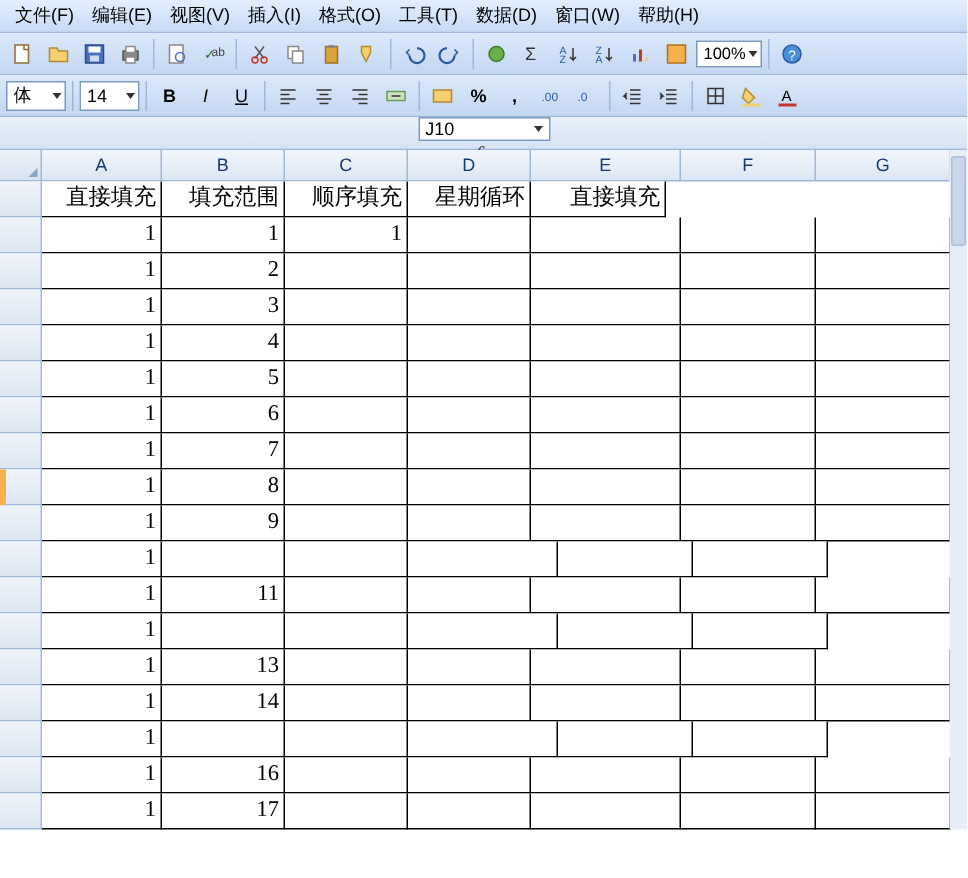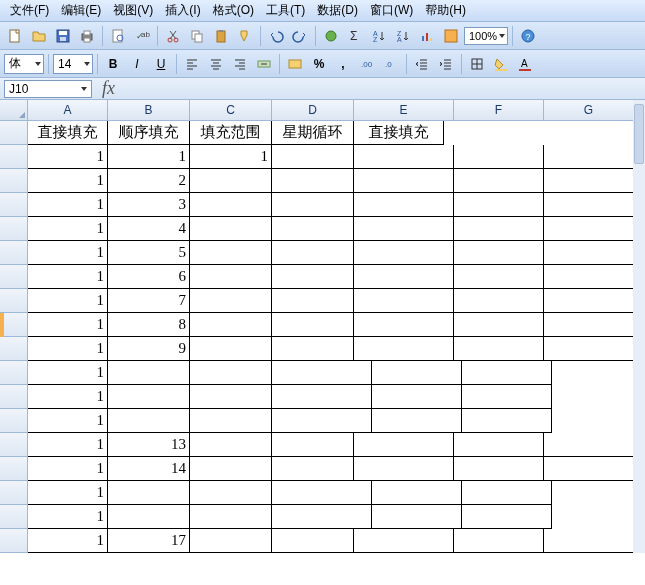--- a/index.html
+++ b/index.html
@@ -14,38 +14,38 @@
   .sep { width: 1px; height: 20px; background: #9db8d9; margin: 0 2px; }
   .zoom-box { display: flex; align-items: center; background: #fff; border: 1px solid #7a9ac0; height: 18px; padding: 0 2px 0 4px; font-size: 11px; }
   .zoom-box .dd { margin-left: 2px; }
 
   .fmtbar { background: linear-gradient(#dce9fb, #c3d7f1); height: 28px; display: flex; align-items: center; padding: 0 4px; gap: 2px; border-bottom: 1px solid #9db8d9; }
   .combo { background: #fff; border: 1px solid #7a9ac0; height: 20px; display: flex; align-items: center; padding: 0 2px 0 4px; font-size: 12px; }
   .combo.font { width: 40px; }
   .combo.size { width: 40px; }
   .dd { width: 0; height: 0; border-left: 3px solid transparent; border-right: 3px solid transparent; border-top: 4px solid #333; margin-left: auto; }
 
-  .namebar { background: linear-gradient(#e8f0fb, #d6e4f5); height: 22px; display: flex; align-items: center; border-bottom: 1px solid #9db8d9; }
+  .namebar { background: linear-gradient(#e8f0fb, #d6e4f5); height: 22px; display: flex; align-items: center; border-bottom: 1px solid #9db8d9; flex-direction: column; }
   .namebox { background: #fff; border: 1px solid #7a9ac0; height: 18px; width: 88px; margin: 0 4px; display: flex; align-items: center; padding: 0 4px; font-size: 12px; }
   .fxlabel { font-style: italic; font-family: serif; font-size: 18px; padding: 0 6px; color: #555; }
 
   .sheet { position: relative; }
   .colhdr { display: flex; background: linear-gradient(#f2f6fc, #dce6f3); border-bottom: 1px solid #9db8d9; }
   .corner { width: 28px; height: 20px; border-right: 1px solid #9db8d9; background: linear-gradient(#eef3fa, #d7e2f0); display:flex; align-items:flex-end; justify-content:flex-end; }
   .corner::after { content: ""; width: 0; height: 0; border-left: 6px solid transparent; border-bottom: 6px solid #8aa4c2; margin: 0 2px 2px 0; }
   .ch { height: 20px; border-right: 1px solid #9db8d9; text-align: center; line-height: 20px; font-size: 12px; color: #1a3a6e; }
   .cA { width: 80px; } .cB { width: 82px; } .cC { width: 82px; }
   .cD { width: 82px; } .cE { width: 100px; } .cF { width: 90px; }
   .cG { width: 90px; }
 
   .rows { }
   .row { display: flex; }
   .rh { width: 28px; border-right: 1px solid #9db8d9; border-bottom: 1px solid #9db8d9; background: linear-gradient(#f0f4fa, #dde7f3); text-align: center; font-size: 11px; color: #1a3a6e; line-height: 24px; height: 24px; }
   .cell { height: 24px; border-right: 1px solid #000; border-bottom: 1px solid #000; background: #fff; padding: 0 3px; line-height: 22px; font-size: 15px; font-family: "SimSun", serif; text-align: right; overflow: hidden; }
-  .row.hdr .cell { text-align: center; }
+  .row.hdr .cell { text-align: right; }
   .vsb { position: absolute; top: 0; right: 0; width: 12px; bottom: 0; background: #e8eef7; }
   .vsb .thumb { position: absolute; top: 4px; left: 1px; right: 1px; height: 60px; background: #c7d6eb; border: 1px solid #a8bed9; border-radius: 2px; }
 
   .rowmarker { width: 4px; height: 24px; background: #f7b04e; position: absolute; left: 0; }
 </style>
 </head>
 <body>
 
 <div class="menubar">
   <span>文件(F)</span>
@@ -300,22 +300,22 @@
         <div class="ch cD">D</div>
         <div class="ch cE">E</div>
         <div class="ch cF">F</div>
         <div class="ch cG">G</div>
       </div>
   </div>
   <div class="rows" id="rows">
       <div class="row hdr" style="position: relative;">
         <div class="rh"></div>
         <div class="cell cA">直接填充</div>
+        <div class="cell cC">填充范围</div>
         <div class="cell cB">顺序填充</div>
-        <div class="cell cC">填充范围</div>
         <div class="cell cD">星期循环</div>
         <div class="cell cG">直接填充</div>
       </div>
       <div class="row" style="position: relative;">
         <div class="rh"></div>
         <div class="cell cA">1</div>
         <div class="cell cB">1</div>
         <div class="cell cC">1</div>
         <div class="cell cD"></div>
         <div class="cell cE"></div>
@@ -408,20 +408,21 @@
         <div class="cell cA">1</div>
         <div class="cell cC"></div>
         <div class="cell cD"></div>
         <div class="cell cE"></div>
         <div class="cell cF"></div>
         <div class="cell cG"></div>
       </div>
       <div class="row" style="position: relative;">
         <div class="rh"></div>
         <div class="cell cA">1</div>
+        <div class="cell cB">11</div>
         <div class="cell cC"></div>
         <div class="cell cD"></div>
         <div class="cell cE"></div>
         <div class="cell cF"></div>
         <div class="cell cG"></div>
       </div>
       <div class="row" style="position: relative;">
         <div class="rh"></div>
         <div class="cell cA">1</div>
         <div class="cell cC"></div>
@@ -455,20 +456,21 @@
         <div class="cell cA">1</div>
         <div class="cell cC"></div>
         <div class="cell cD"></div>
         <div class="cell cE"></div>
         <div class="cell cF"></div>
         <div class="cell cG"></div>
       </div>
       <div class="row" style="position: relative;">
         <div class="rh"></div>
         <div class="cell cA">1</div>
+        <div class="cell cB">16</div>
         <div class="cell cC"></div>
         <div class="cell cD"></div>
         <div class="cell cE"></div>
         <div class="cell cF"></div>
         <div class="cell cG"></div>
       </div>
       <div class="row" style="position: relative;">
         <div class="rh"></div>
         <div class="cell cA">1</div>
         <div class="cell cB">17</div>

